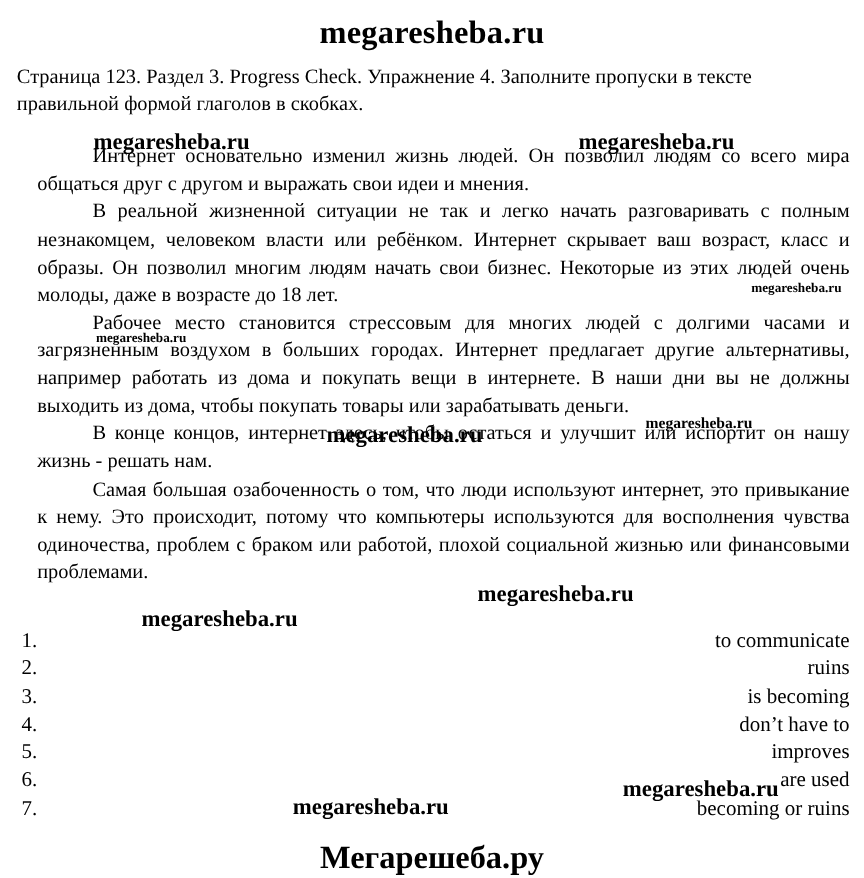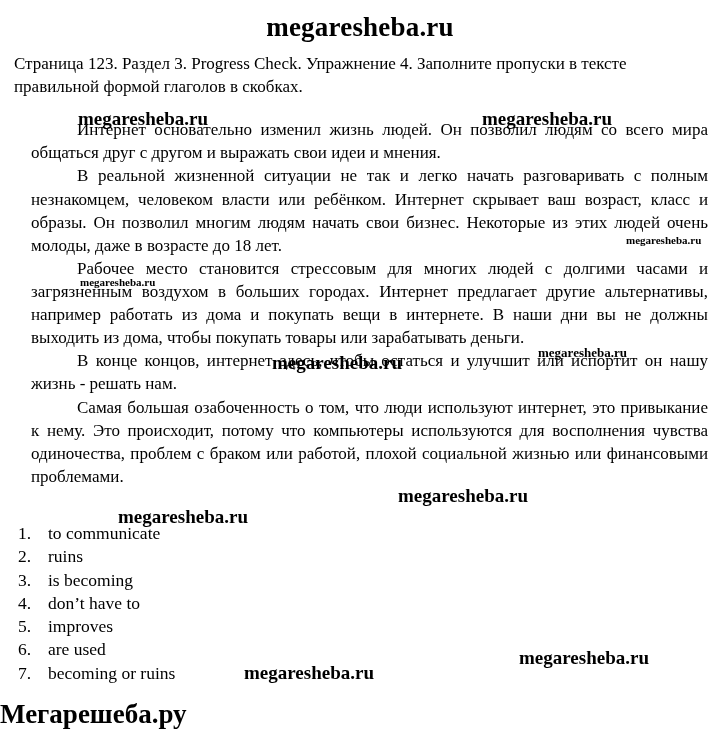--- a/index.html
+++ b/index.html
@@ -56,22 +56,24 @@
   .answer-row {
     display: flex;
     align-items: baseline;
   }
   .answer-num {
     width: 30px;
     flex: 0 0 30px;
   }
   .answer-text {
     flex: 1 1 auto;
+    text-align: right;
   }
   .footer-title {
+    text-align: center;
     font-family: "Liberation Serif", serif;
     font-weight: bold;
     font-size: 27px;
     position: absolute;
     left: 0;
     right: 0;
     bottom: 14px;
   }
 
   

